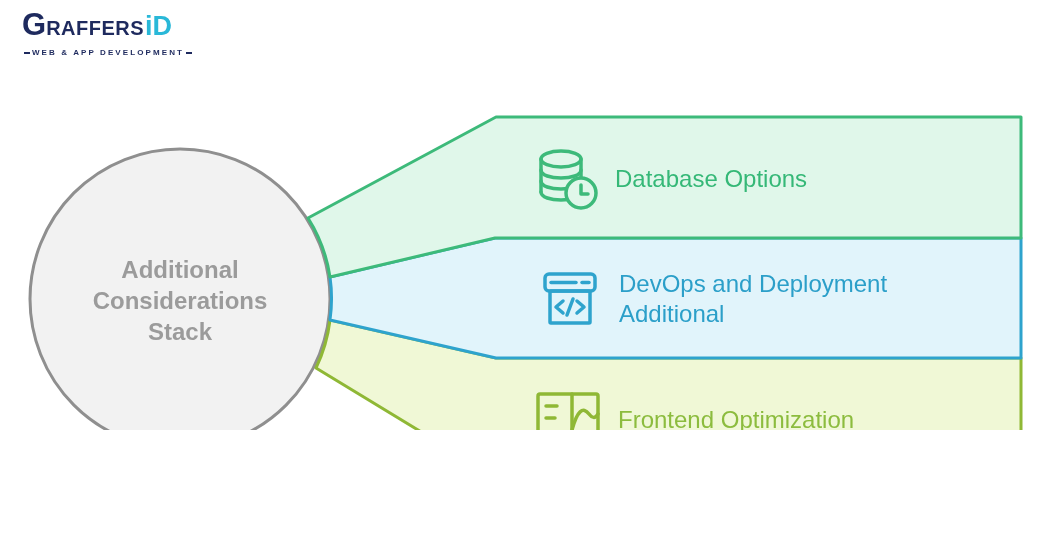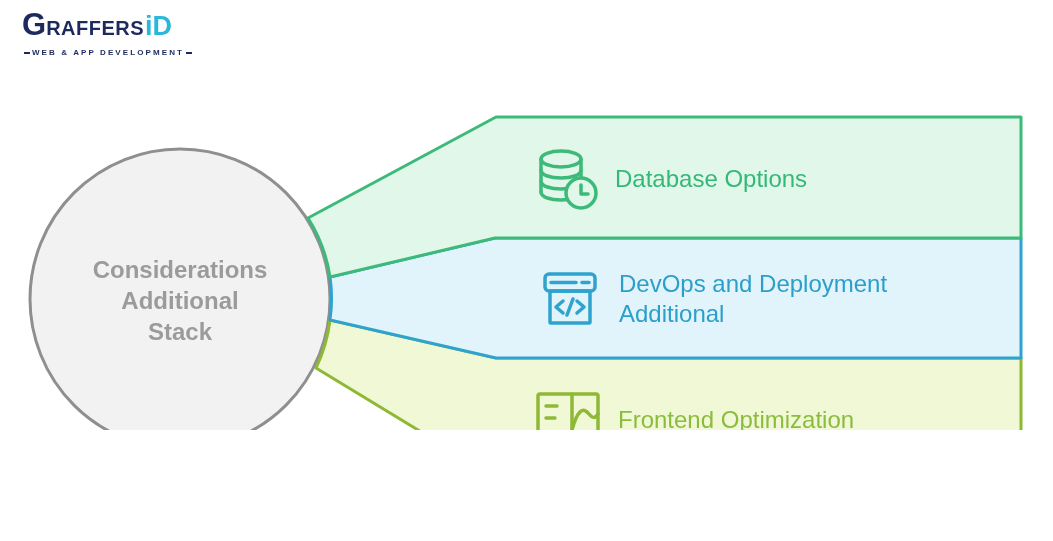--- a/index.html
+++ b/index.html
@@ -91,22 +91,22 @@
       <span class="logo-g">G</span><span class="logo-rest">RAFFERS</span><span class="logo-i">i</span><span class="logo-d">D</span>
     </div>
     <div class="logo-tagline-row">
       <span class="tag-dash"></span>
       <span class="logo-tagline">WEB &amp; APP DEVELOPMENT</span>
       <span class="tag-dash"></span>
     </div>
   </div>
 
   <div class="center-label">
+    <span>Additional</span>
     <span>Considerations</span>
-    <span>Additional</span>
     <span>Stack</span>
   </div>
 
   <div class="branch-row row-database">
     <svg width="66" height="66" viewBox="0 0 66 66" fill="none" stroke="#3dba7a" stroke-width="3.5" stroke-linecap="round" stroke-linejoin="round">
       <ellipse cx="27" cy="13" rx="20" ry="8"></ellipse>
       <path d="M7 13 V46"></path>
       <path d="M47 13 V31"></path>
       <path d="M7 24 C7 34.7 47 34.7 47 24"></path>
       <path d="M7 35 C7 45.7 47 45.7 47 35"></path>

